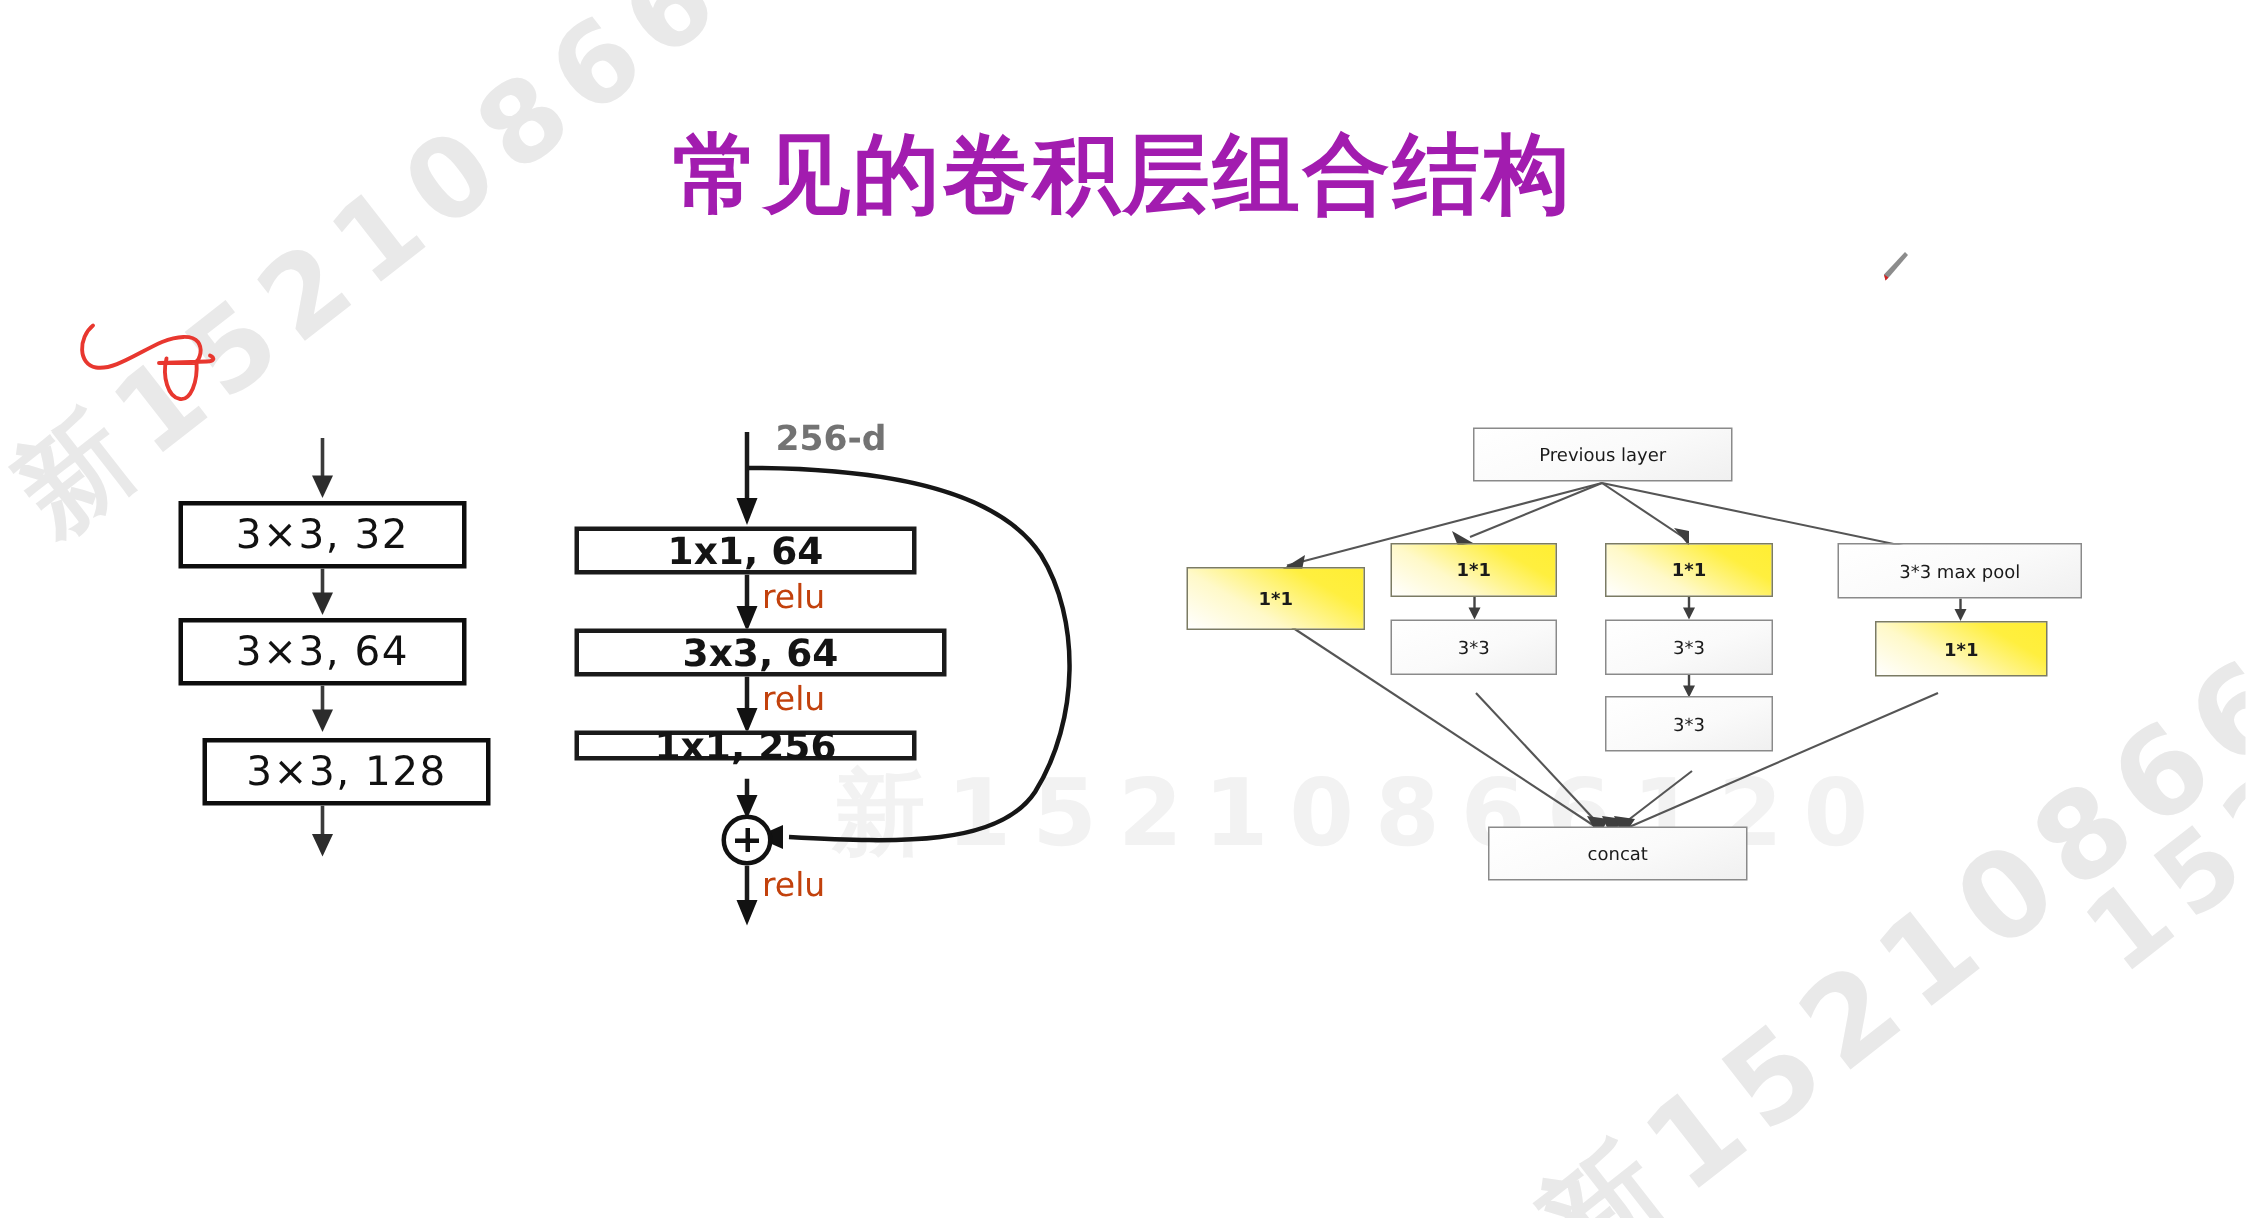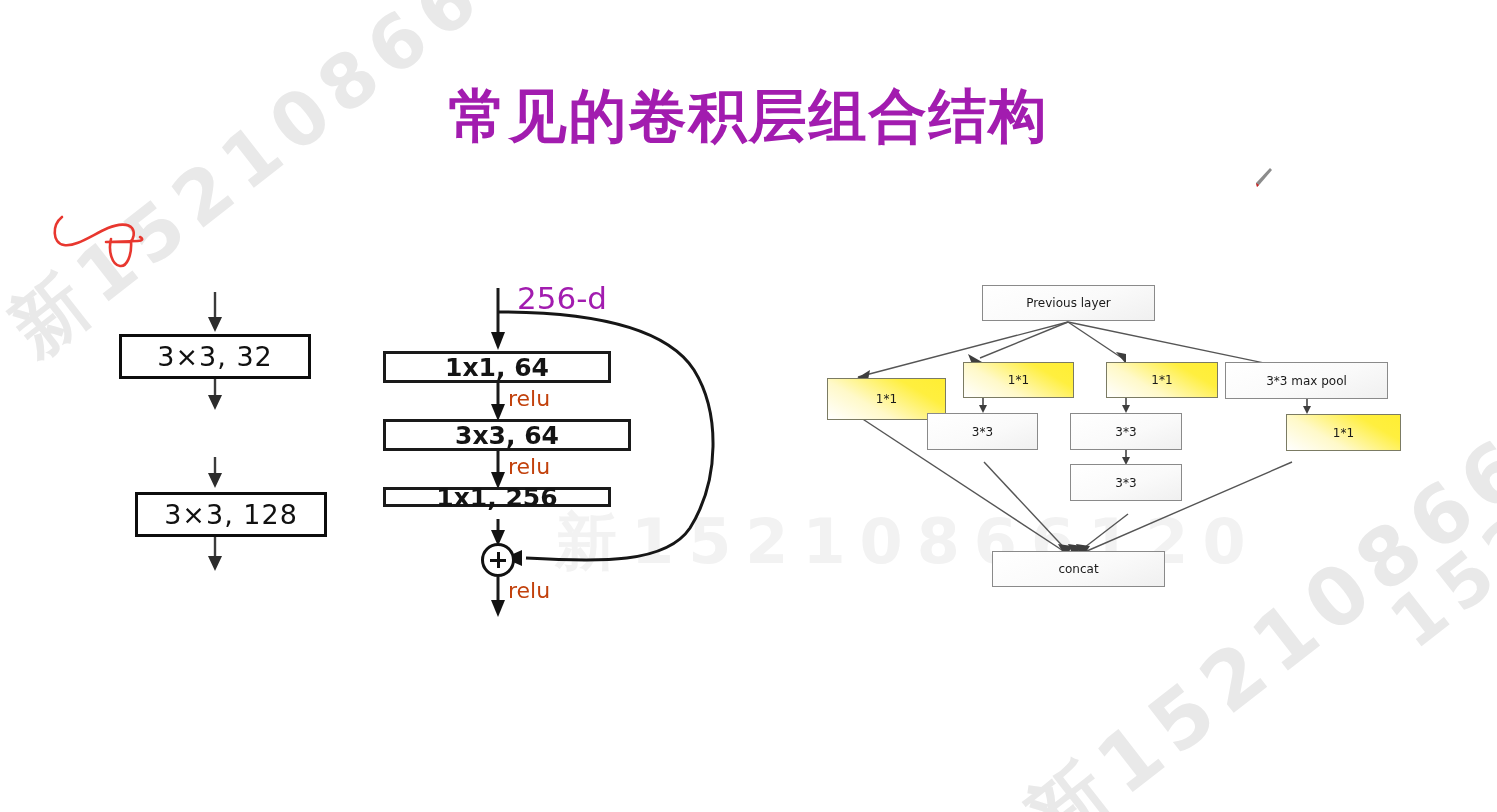--- a/index.html
+++ b/index.html
@@ -86,23 +86,23 @@
   }
   .res-label {
     position: absolute;
     font-family: "DejaVu Sans", sans-serif;
     font-size: 22px;
     color: #c2410c;
   }
   .res-caption {
     position: absolute;
     font-family: "DejaVu Sans", sans-serif;
-    font-size: 31px;
-    font-weight: 400;
-    color: #a21caf;
+    font-size: 23px;
+    font-weight: 700;
+    color: #737373;
   }
   .plus-node {
     position: absolute;
     width: 34px; height: 34px;
     border: 3px solid #111;
     border-radius: 50%;
     background: #fff;
     box-sizing: border-box;
   }
   .plus-node::before, .plus-node::after {
@@ -122,22 +122,21 @@
     align-items: center;
     justify-content: center;
     font-family: "DejaVu Sans", sans-serif;
     font-size: 12px;
     color: #1a1a1a;
     background: linear-gradient(160deg, #ffffff 0%, #fafafa 55%, #f0f0f0 100%);
   }
   .inc-box.yellow {
     background: linear-gradient(30deg, #ffffff 0%, #fff9c9 35%, #ffef3f 75%, #ffee33 100%);
     border-color: #7b7b63;
-    font-weight: 400;
-    margin-left: 36px;
+    font-weight: 700;
   }
 
   
   .pen-cursor { position: absolute; z-index: 9; }
   .annotation { position: absolute; z-index: 8; pointer-events: none; }
 </style>
 </head>
 <body>
 
 <div class="wm-layer">
@@ -169,20 +168,23 @@
 
   <div class="vgg-box" style="left:75px; top:334px; width:192px; height:45px;">
     <span>3×3, 32</span>
   </div>
 
   <svg style="position:absolute; left:160px; top:379px; width:22px; height:33px;" viewBox="0 0 22 33">
     <line x1="11" y1="0" x2="11" y2="21" stroke="#3b3b3b" stroke-width="2.4"></line>
     <polygon points="11,31 4,16 18,16" fill="#2c2c2c"></polygon>
   </svg>
 
+  <div class="vgg-box" style="left:75px; top:412px; width:192px; height:45px;">
+    <span>3×3, 64</span>
+  </div>
 
   <svg style="position:absolute; left:160px; top:457px; width:22px; height:33px;" viewBox="0 0 22 33">
     <line x1="11" y1="0" x2="11" y2="21" stroke="#3b3b3b" stroke-width="2.4"></line>
     <polygon points="11,31 4,16 18,16" fill="#2c2c2c"></polygon>
   </svg>
 
   <div class="vgg-box" style="left:91px; top:492px; width:192px; height:45px;">
     <span>3×3, 128</span>
   </div>
 

